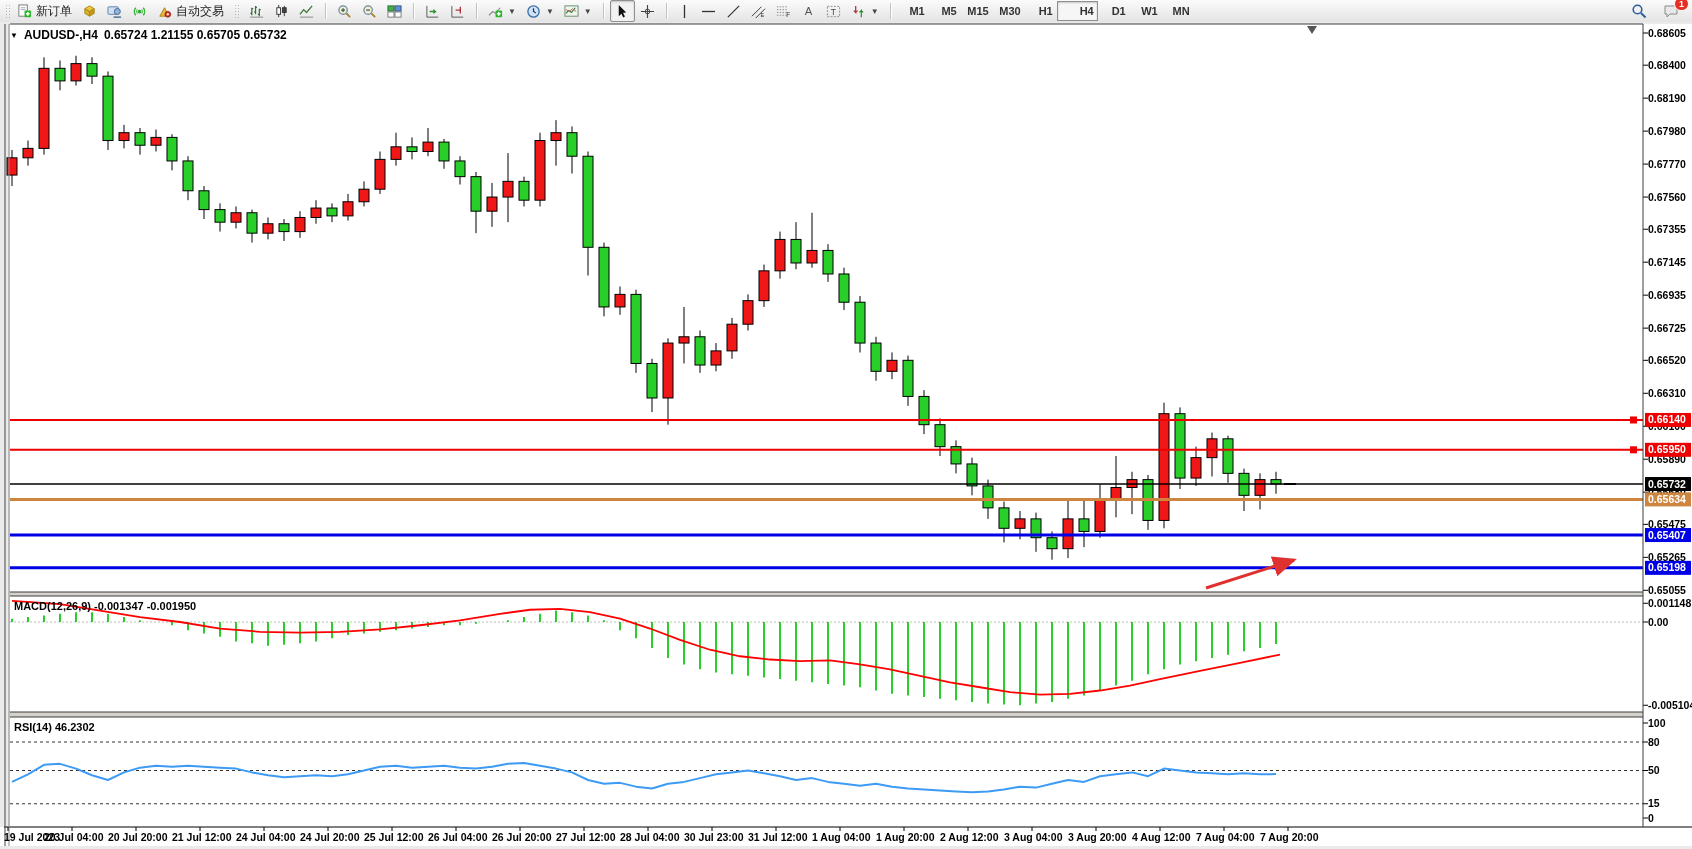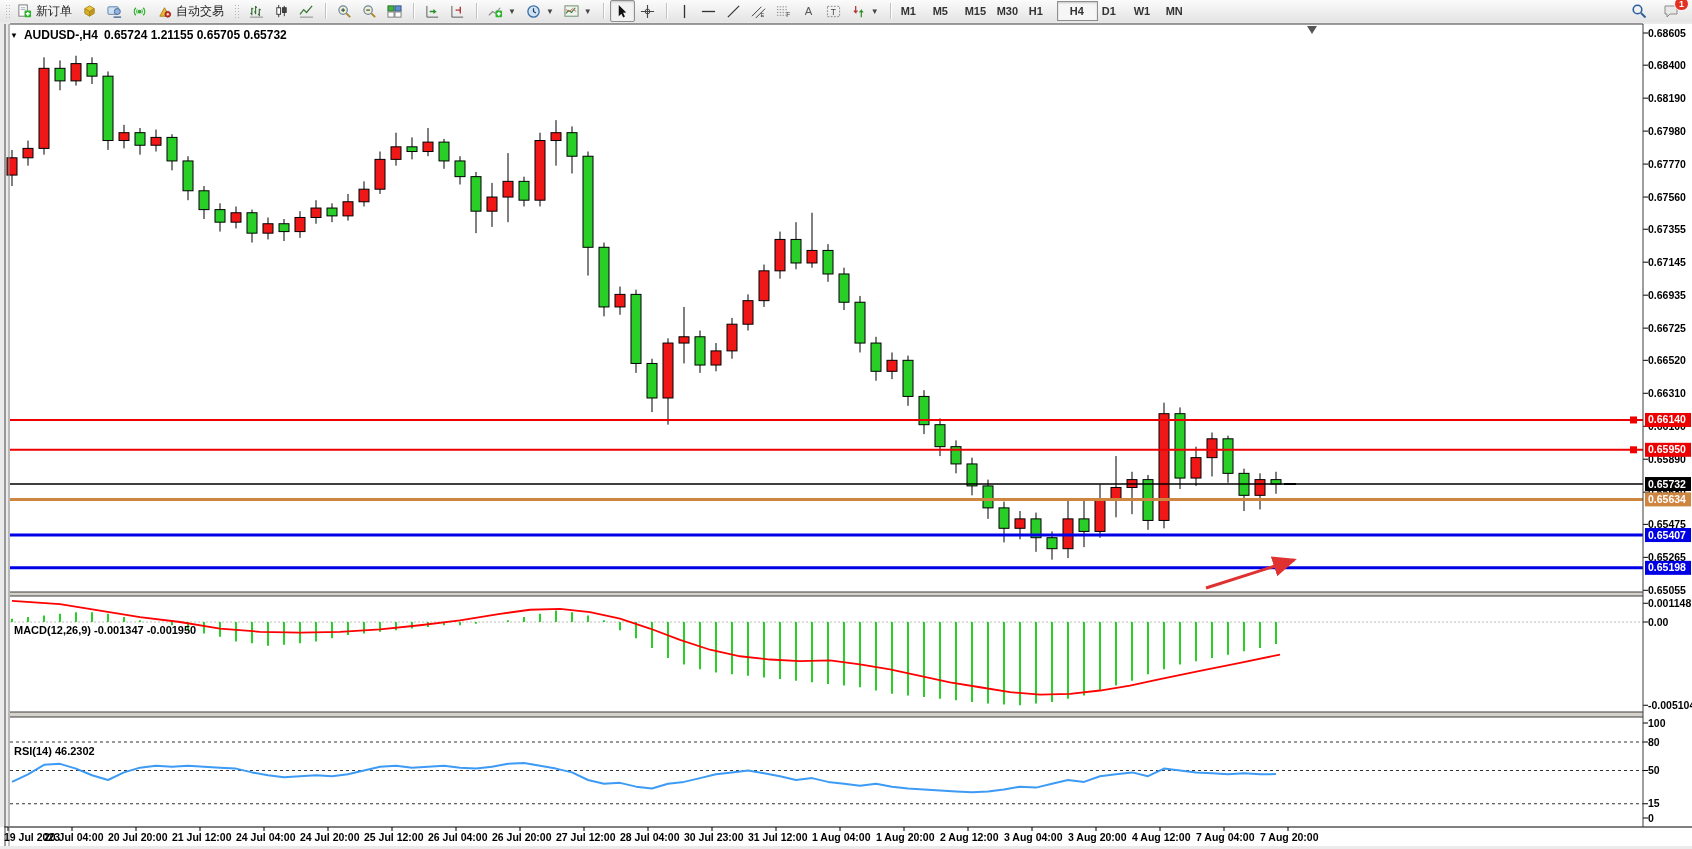--- a/index.html
+++ b/index.html
@@ -9,28 +9,28 @@
     background:linear-gradient(#fbfbfb,#e4e4e4);border-bottom:1px solid #9a9a9a;
     display:flex;align-items:center;font-size:12px;color:#222;}
   .tgroup{display:flex;align-items:center;height:22px;padding:0 3px;}
   .grip{width:5px;height:14px;margin:0 2px;
     background-image:radial-gradient(#b5b5b5 35%,transparent 36%);background-size:3px 3px;}
   .sep{width:1px;height:16px;background:#c2c2c2;margin:0 3px;box-shadow:1px 0 0 #fff;}
   .tbtn{display:flex;align-items:center;gap:4px;padding:1px 4px;height:18px;border:1px solid transparent;border-radius:2px;cursor:default;}
   .tbtn.pressed{background:#f2f2f2;border:1px solid #8f8f8f;box-shadow:inset 0 1px 2px rgba(0,0,0,.18);}
   .tbtn svg{display:block;}
   .caret{font-size:8px;color:#444;margin-left:1px;}
-  .tf{min-width:24px;text-align:left;font-weight:700;font-size:11px;color:#333;padding:1px 3px;height:16px;line-height:16px;border:1px solid transparent;}
+  .tf{min-width:24px;text-align:right;font-weight:700;font-size:11px;color:#333;padding:1px 3px;height:16px;line-height:16px;border:1px solid transparent;}
   .tf.active{background:#f6f6f6;border:1px solid #8f8f8f;box-shadow:inset 0 1px 2px rgba(0,0,0,.2);padding-left:12px;}
   .toolbar-right{margin-left:auto;display:flex;align-items:center;gap:6px;padding-right:8px;}
   .badge{position:absolute;top:-4px;right:-6px;background:#e33022;color:#fff;font-size:9px;font-weight:700;
     border-radius:7px;min-width:9px;height:12px;line-height:12px;text-align:center;padding:0 2px;border:1px solid #fff;}
   
   .chart-area{position:absolute;top:22px;left:0;width:1692px;height:827px;}
-  .overlay-label{position:absolute;font-size:11px;font-weight:600;color:#000;white-space:nowrap;pointer-events:none;margin-top:24px;}
+  .overlay-label{position:absolute;font-size:11px;font-weight:600;color:#000;white-space:nowrap;pointer-events:none;}
   .symbol-title{position:absolute;left:10px;top:6px;font-size:12px;font-weight:600;color:#000;display:flex;gap:6px;align-items:center;pointer-events:none;}
   .symbol-title .tri{font-size:8px;}
 </style>
 </head>
 <body>
 
 <div class="app">
 
   <div class="toolbar">
     <div class="tgroup">

